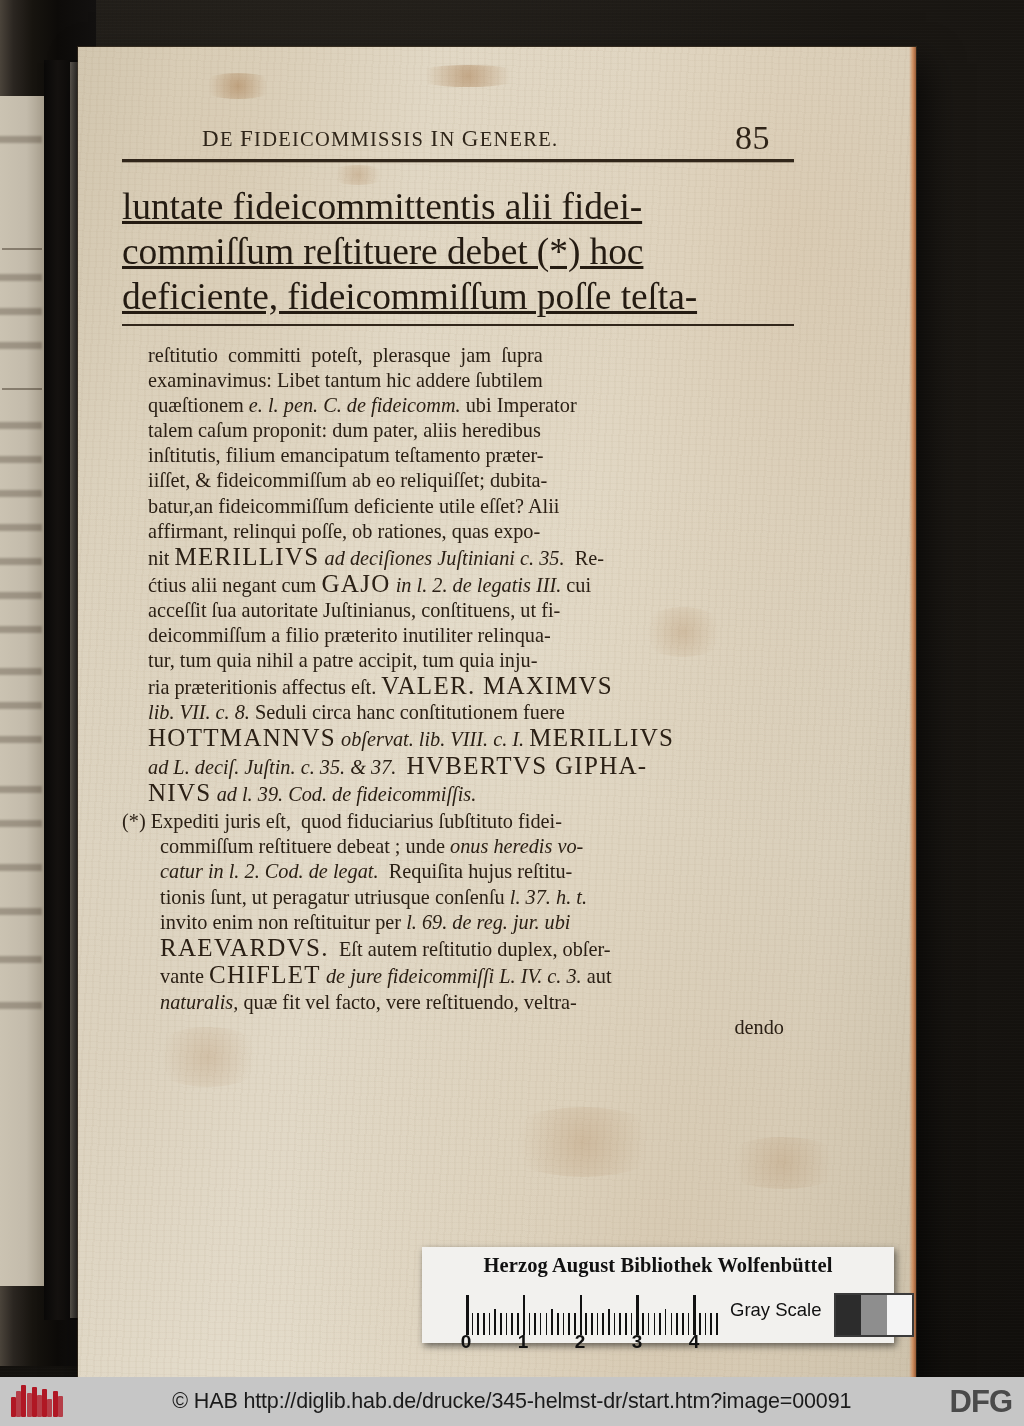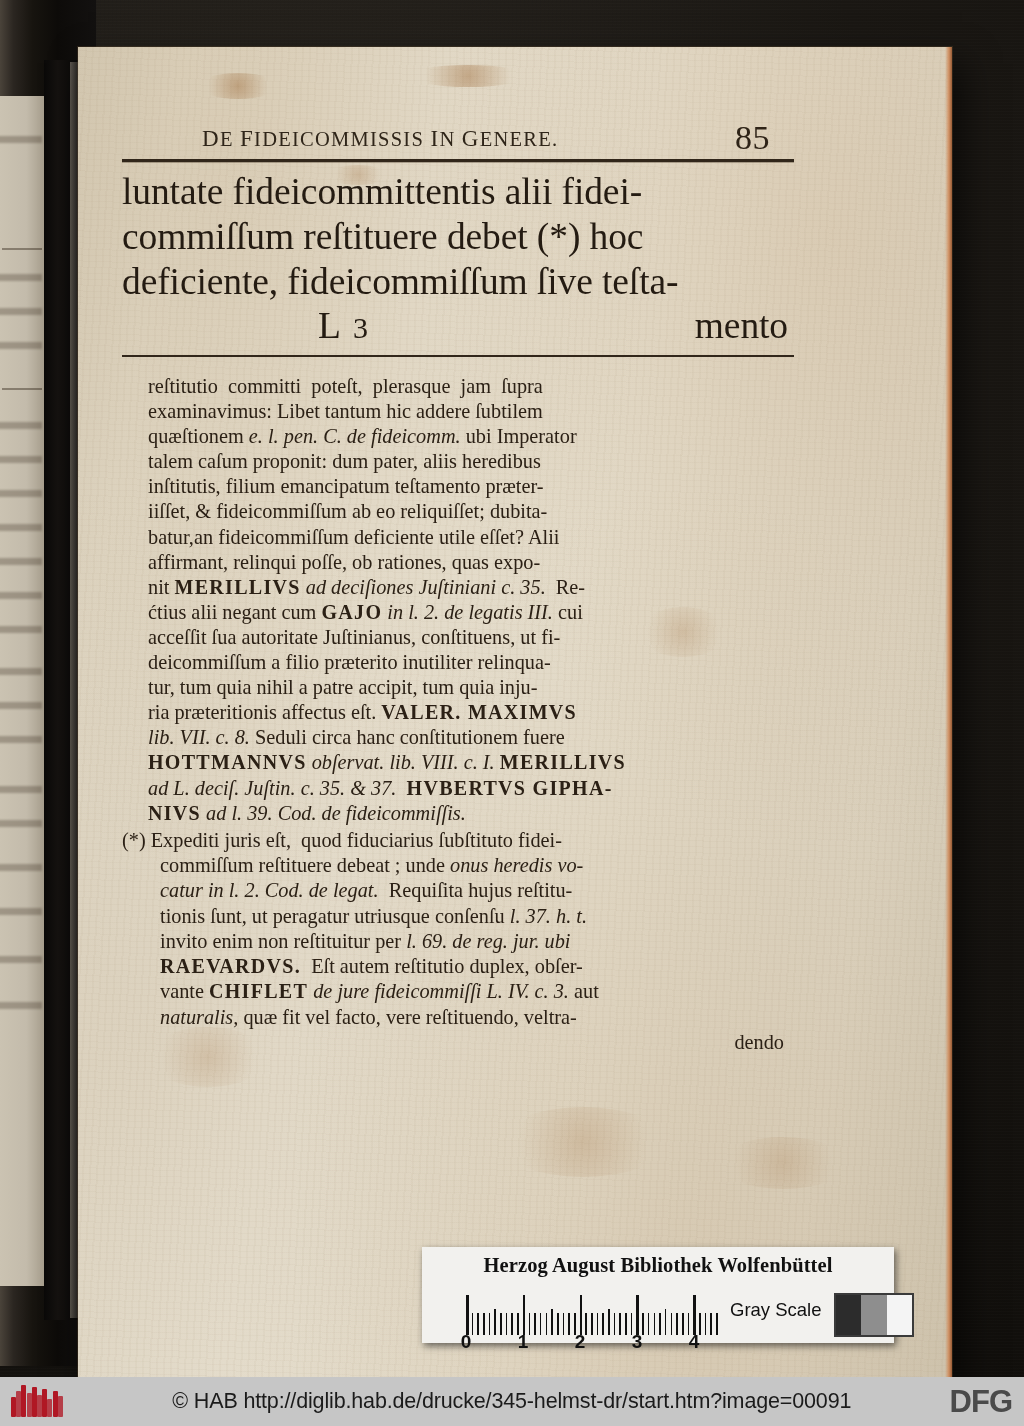--- a/index.html
+++ b/index.html
@@ -49,21 +49,20 @@
     position:absolute;left:70px;top:62px;width:12px;height:1256px;
     background:linear-gradient(90deg, rgba(190,180,165,.45), rgba(120,112,100,.08));
   }
 
   
   #page{
     position:absolute;left:78px;top:47px;width:838px;height:1337px;
     background:
       linear-gradient(100deg, #d6cdb9 0%, #e0d8c6 10%, #e6dfcf 34%, #e3dbc9 60%, #dcd3c0 84%, #cfc5b0 100%);
     box-shadow:0 0 0 1px rgba(120,90,55,.25), 10px 16px 34px rgba(0,0,0,.65);
-    padding-left:36px;
   }
   
   #page-foreedge{
     position:absolute;right:0;top:0;width:7px;height:100%;
     background:linear-gradient(90deg, rgba(214,150,104,.0) 0%, rgba(206,134,84,.85) 55%, rgba(150,86,48,.95) 100%);
   }
   #page-grain{
     position:absolute;inset:0;pointer-events:none;
     background-image:
       repeating-linear-gradient(93deg, rgba(150,128,96,.05) 0 2px, rgba(255,255,255,0) 2px 7px),
@@ -100,24 +99,25 @@
     font-size:34px;letter-spacing:.5px;color:#2e2317;
   }
   .rule-heavy{
     height:3px;background:#31261a;margin-top:4px;
     box-shadow:0 1px 0 rgba(70,55,38,.35);
   }
   .rule-thin{height:2px;background:#31261a;}
 
   
   #display{
-    margin-top:7px;
+    margin-top:22px;
     font-size:37.5px;line-height:45px;
     letter-spacing:-.1px;
     color:#241b12;
+    text-decoration:underline;
   }
   #display .l{display:block;white-space:pre;}
   #sigline{
     display:flex;justify-content:space-between;
     font-size:37.5px;line-height:44px;
     padding:0 6px 0 196px;
   }
   #sigline .sig{letter-spacing:2px;}
   #sigline .sig .num{font-size:30px;}
   #rule-under-display{margin-top:5px;}
@@ -125,21 +125,21 @@
   
   #body{
     margin-top:17px;
     font-size:20.3px;line-height:25.1px;
     text-align:justify;
     color:#2b2015;
     padding-left:26px;padding-right:2px;
   }
   #body .ln{display:block;white-space:pre;}
   #body i, #foot i{font-style:italic;}
-  .sc{font-variant:small-caps;letter-spacing:1.3px;font-size:20px;font-weight:bold;}
+  .sc{font-variant:small-caps;letter-spacing:1.3px;font-size:25px;}
 
   
   #foot{
     margin-top:2px;
     font-size:20.3px;line-height:25.3px;
     color:#2b2015;
   }
   #foot .ln{display:block;white-space:pre;}
   #foot .ln.first{text-indent:0;}
   #foot .ln.ind{padding-left:38px;}
@@ -248,25 +248,21 @@
 
     <div id="runninghead">
       <div id="rh-title"><span class="big">D</span>E <span class="big">F</span>IDEICOMMISSIS <span class="big">I</span>N <span class="big">G</span>ENERE.</div>
       <div id="rh-pageno">85</div>
     </div>
     <div class="rule-heavy"></div>
 
     <div id="display">
       <span class="l">luntate fideicommittentis alii fidei-</span>
       <span class="l">commiſſum reſtituere debet (*) hoc</span>
-      <span class="l">deficiente, fideicommiſſum ſive teſta-</span>
-      <div id="sigline">
-        <span class="sig"><span>L</span> <span class="num">3</span></span>
-        <span>mento</span>
-      </div>
+      <span class="l">deficiente, fideicommiſſum poſſe teſta-</span>
     </div>
     <div class="rule-thin" id="rule-under-display"></div>
 
     <div id="body">
       <span class="ln">reſtitutio  committi  poteſt,  plerasque  jam  ſupra</span>
       <span class="ln">examinavimus: Libet tantum hic addere ſubtilem</span>
       <span class="ln">quæſtionem <i>e. l. pen. C. de fideicomm.</i> ubi Imperator</span>
       <span class="ln">talem caſum proponit: dum pater, aliis heredibus</span>
       <span class="ln">inſtitutis, filium emancipatum teſtamento præter-</span>
       <span class="ln">iiſſet, &amp; fideicommiſſum ab eo reliquiſſet; dubita-</span>

